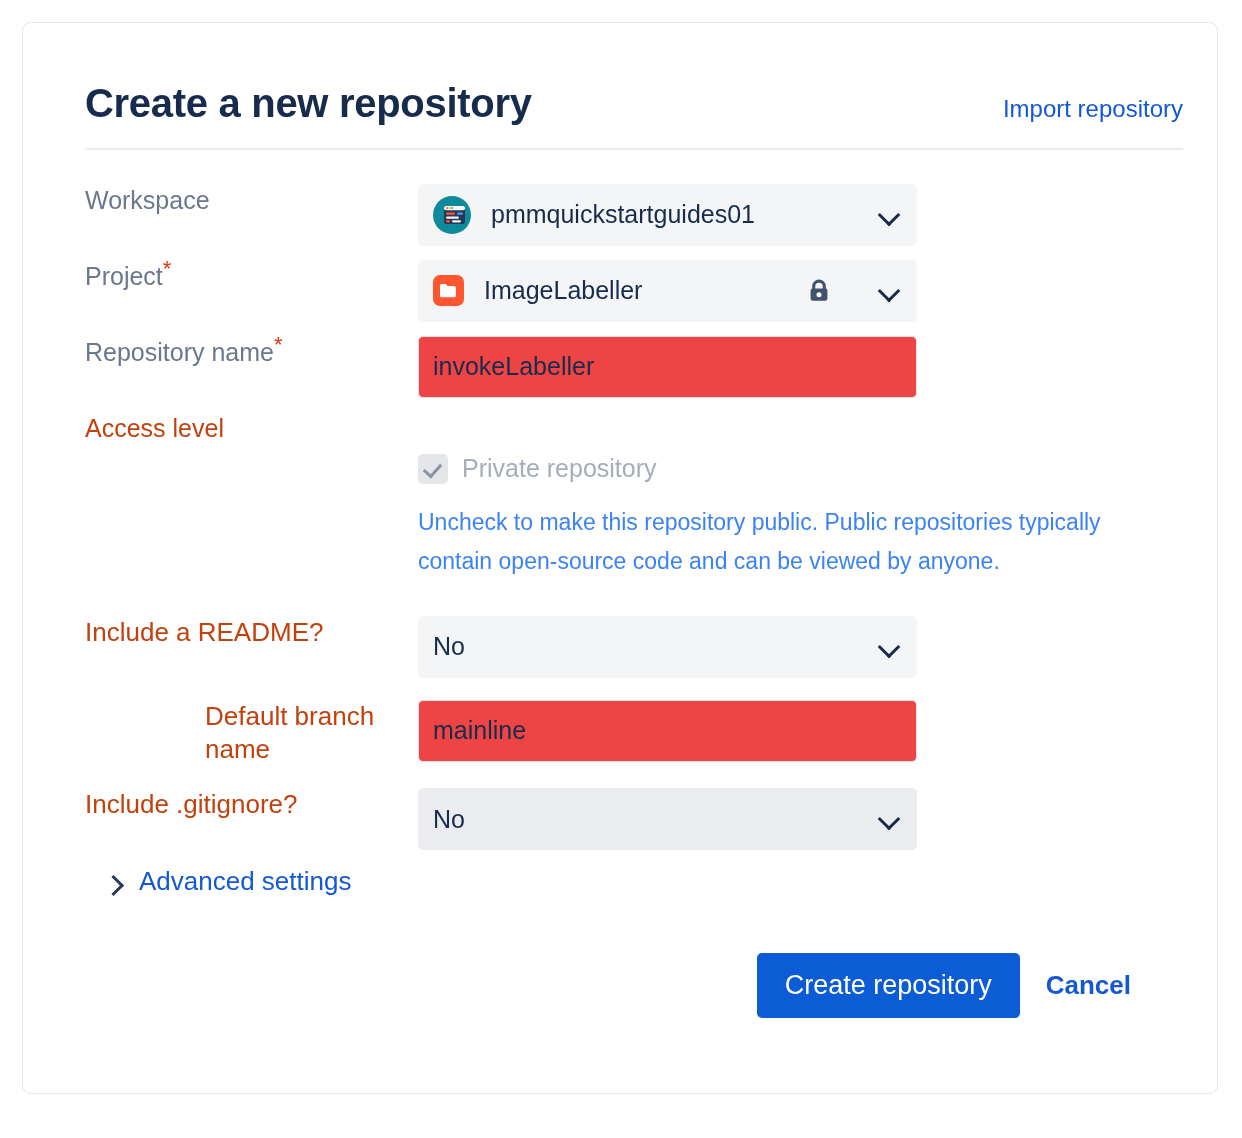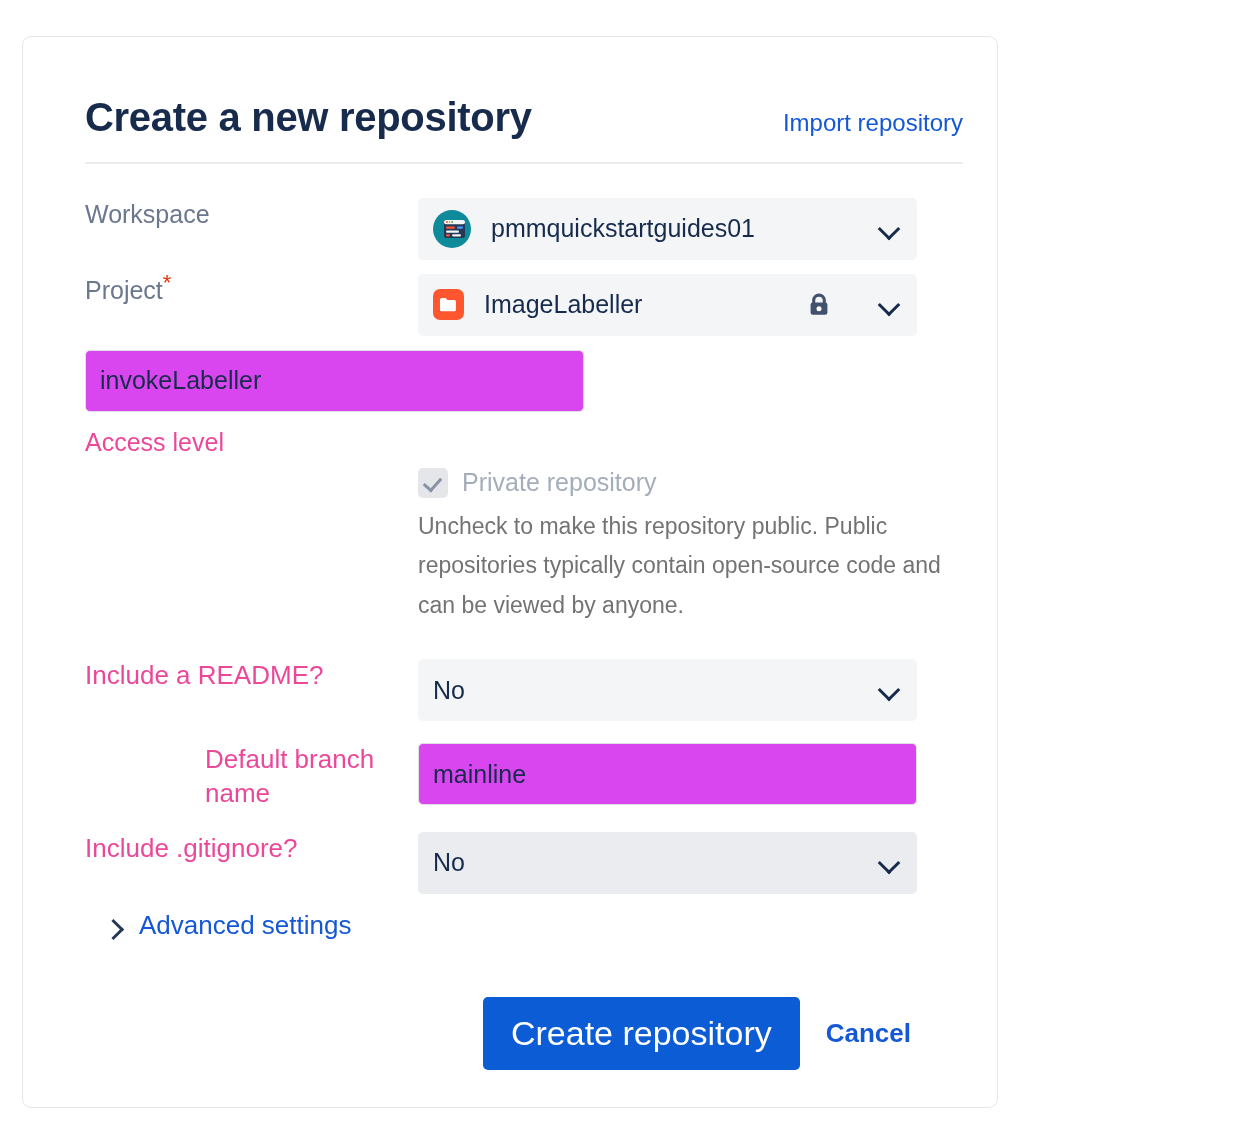--- a/index.html
+++ b/index.html
@@ -11,22 +11,22 @@
   #page {
     position: relative;
     width: 1242px;
     height: 1138px;
     background: #ffffff;
     overflow: hidden;
   }
   .card {
     position: absolute;
     left: 22px;
-    top: 36px;
-    width: 976px;
+    top: 22px;
+    width: 1196px;
     height: 1072px;
     box-sizing: border-box;
     background: #ffffff;
     border: 1px solid #e4e6ea;
     border-radius: 9px;
   }
   .card-inner {
     position: absolute;
     left: 62px;
     top: 58px;
@@ -68,21 +68,21 @@
   .label-cell {
     width: 333px;
     flex: 0 0 333px;
     text-align: left;
     padding-right: 18px;
     box-sizing: border-box;
     font-size: 25px;
     color: #6b778c;
     line-height: 1.28;
   }
-  .label-cell.strong { color: #ec4899; }
+  .label-cell.strong { color: #c2410c; }
   .req { color: #de350b; font-size: 22px; vertical-align: super; line-height: 0; }
   .field-cell { flex: 1 1 auto; min-width: 0; }
 
   
   .select {
     position: relative;
     width: 499px;
     box-sizing: border-box;
     background: #f4f5f7;
     border: 1px solid transparent;
@@ -141,21 +141,21 @@
     width: 30px;
     height: 30px;
     margin-right: 26px;
   }
 
   
   .text-input {
     width: 499px;
     box-sizing: border-box;
     height: 62px;
-    background: #d946ef;
+    background: #ef4444;
     border: 1.5px solid #dfe1e6;
     border-radius: 5px;
     padding: 0 14px;
     font-size: 25px;
     color: #172b4d;
     font-family: "Liberation Sans", sans-serif;
     outline: none;
   }
 
   
@@ -183,24 +183,24 @@
     height: 14px;
     border-right: 3px solid #8993a4;
     border-bottom: 3px solid #8993a4;
     transform: rotate(42deg);
   }
   .check-label {
     font-size: 25px;
     color: #a5adba;
   }
   .help-text {
-    margin-top: 4px;
+    margin-top: 14px;
     font-size: 23px;
     line-height: 1.72;
-    color: #737373;
+    color: #3b82f6;
     max-width: 690px;
   }
 
   
   .adv-row {
     display: flex;
     align-items: flex-end;
     margin-top: 16px;
     margin-left: 16px;
   }
@@ -235,21 +235,21 @@
     align-items: center;
     justify-content: flex-end;
     margin-top: 56px;
     padding-right: 52px;
   }
   .btn-primary {
     background: #0b5cd5;
     color: #ffffff;
     border: none;
     border-radius: 5px;
-    font-size: 34px;
+    font-size: 27px;
     font-family: "Liberation Sans", sans-serif;
     padding: 17px 28px;
     cursor: pointer;
   }
   .cancel-link {
     font-size: 26px;
     color: #1458d6;
     text-decoration: none;
     margin-left: 26px;
     cursor: pointer;
@@ -316,20 +316,23 @@
                   <rect x="6.6" y="12.6" width="16.8" height="12.2" rx="2.2" fill="#42526e"></rect>
                   <circle cx="15" cy="18.7" r="2.5" fill="#ffffff"></circle>
                 </svg>
               </span>
               <span class="chev"></span>
             </div>
           </div>
         </div>
 
         <div class="row">
+          <div class="label-cell">
+            <span>Repository name</span><span class="req">*</span>
+          </div>
           <div class="field-cell">
             <input class="text-input" type="text" value="invokeLabeller" style="">
           </div>
         </div>
 
         <div class="row">
           <div class="label-cell strong">
             <span>Access level</span>
           </div>
           <div class="field-cell">

